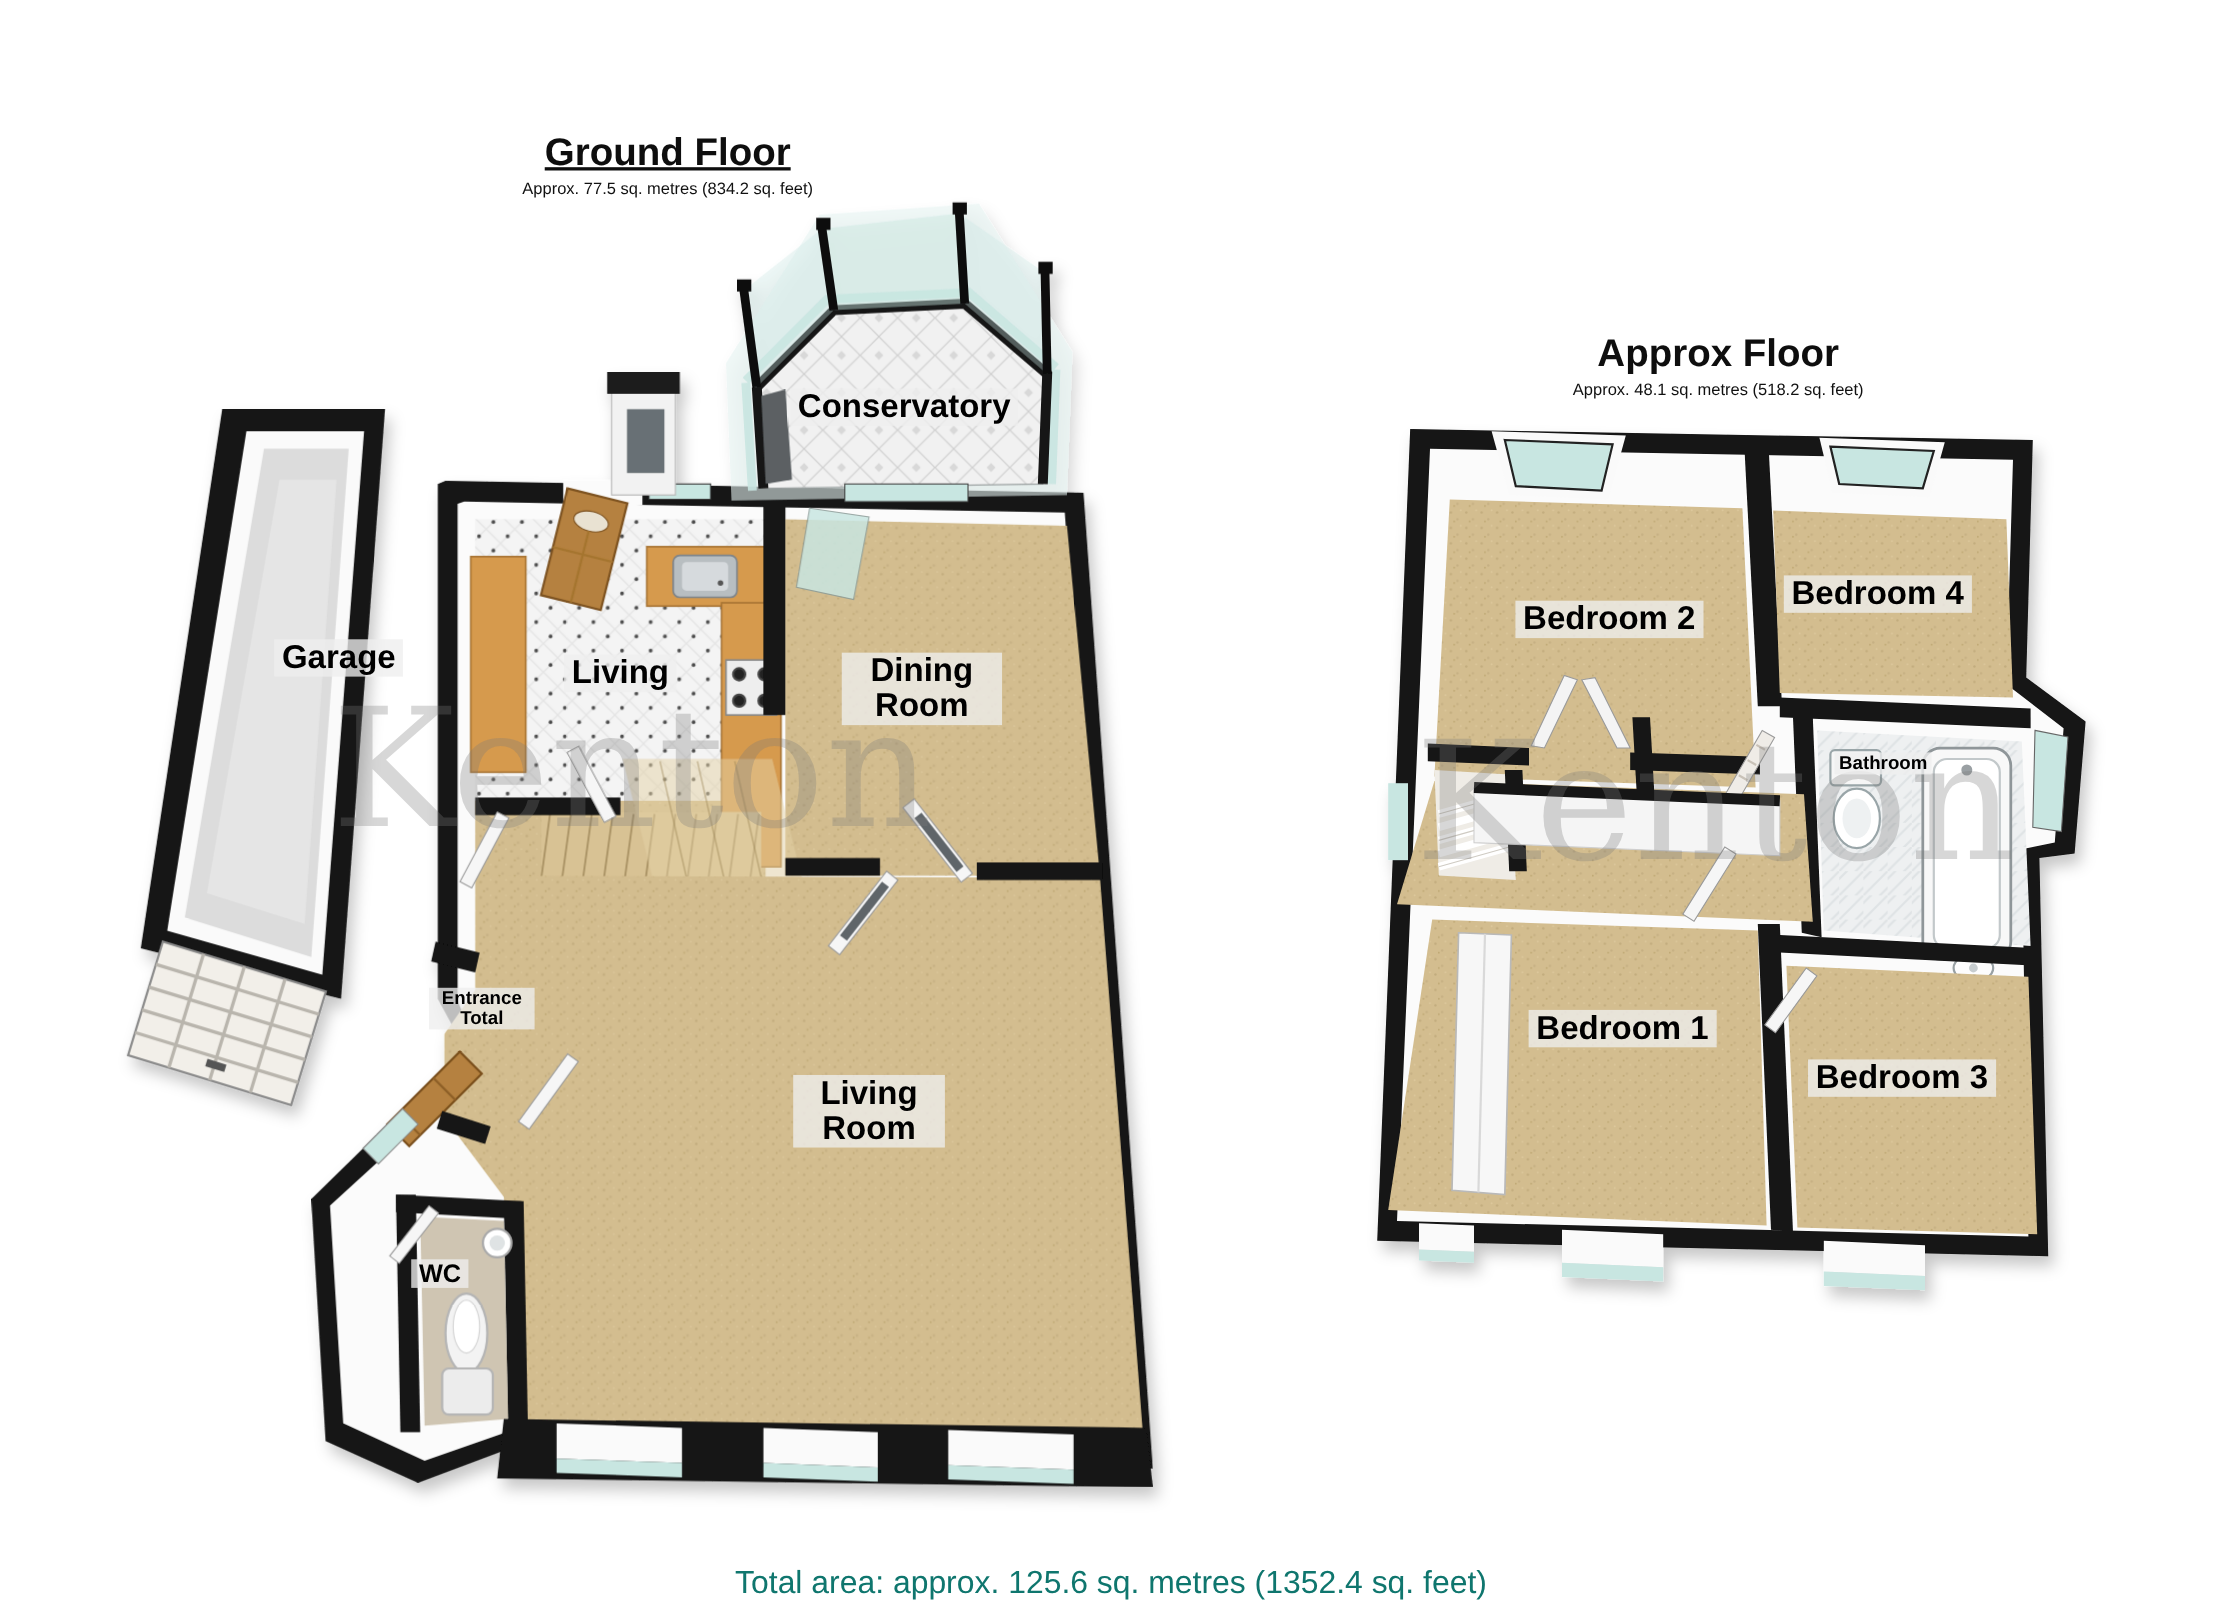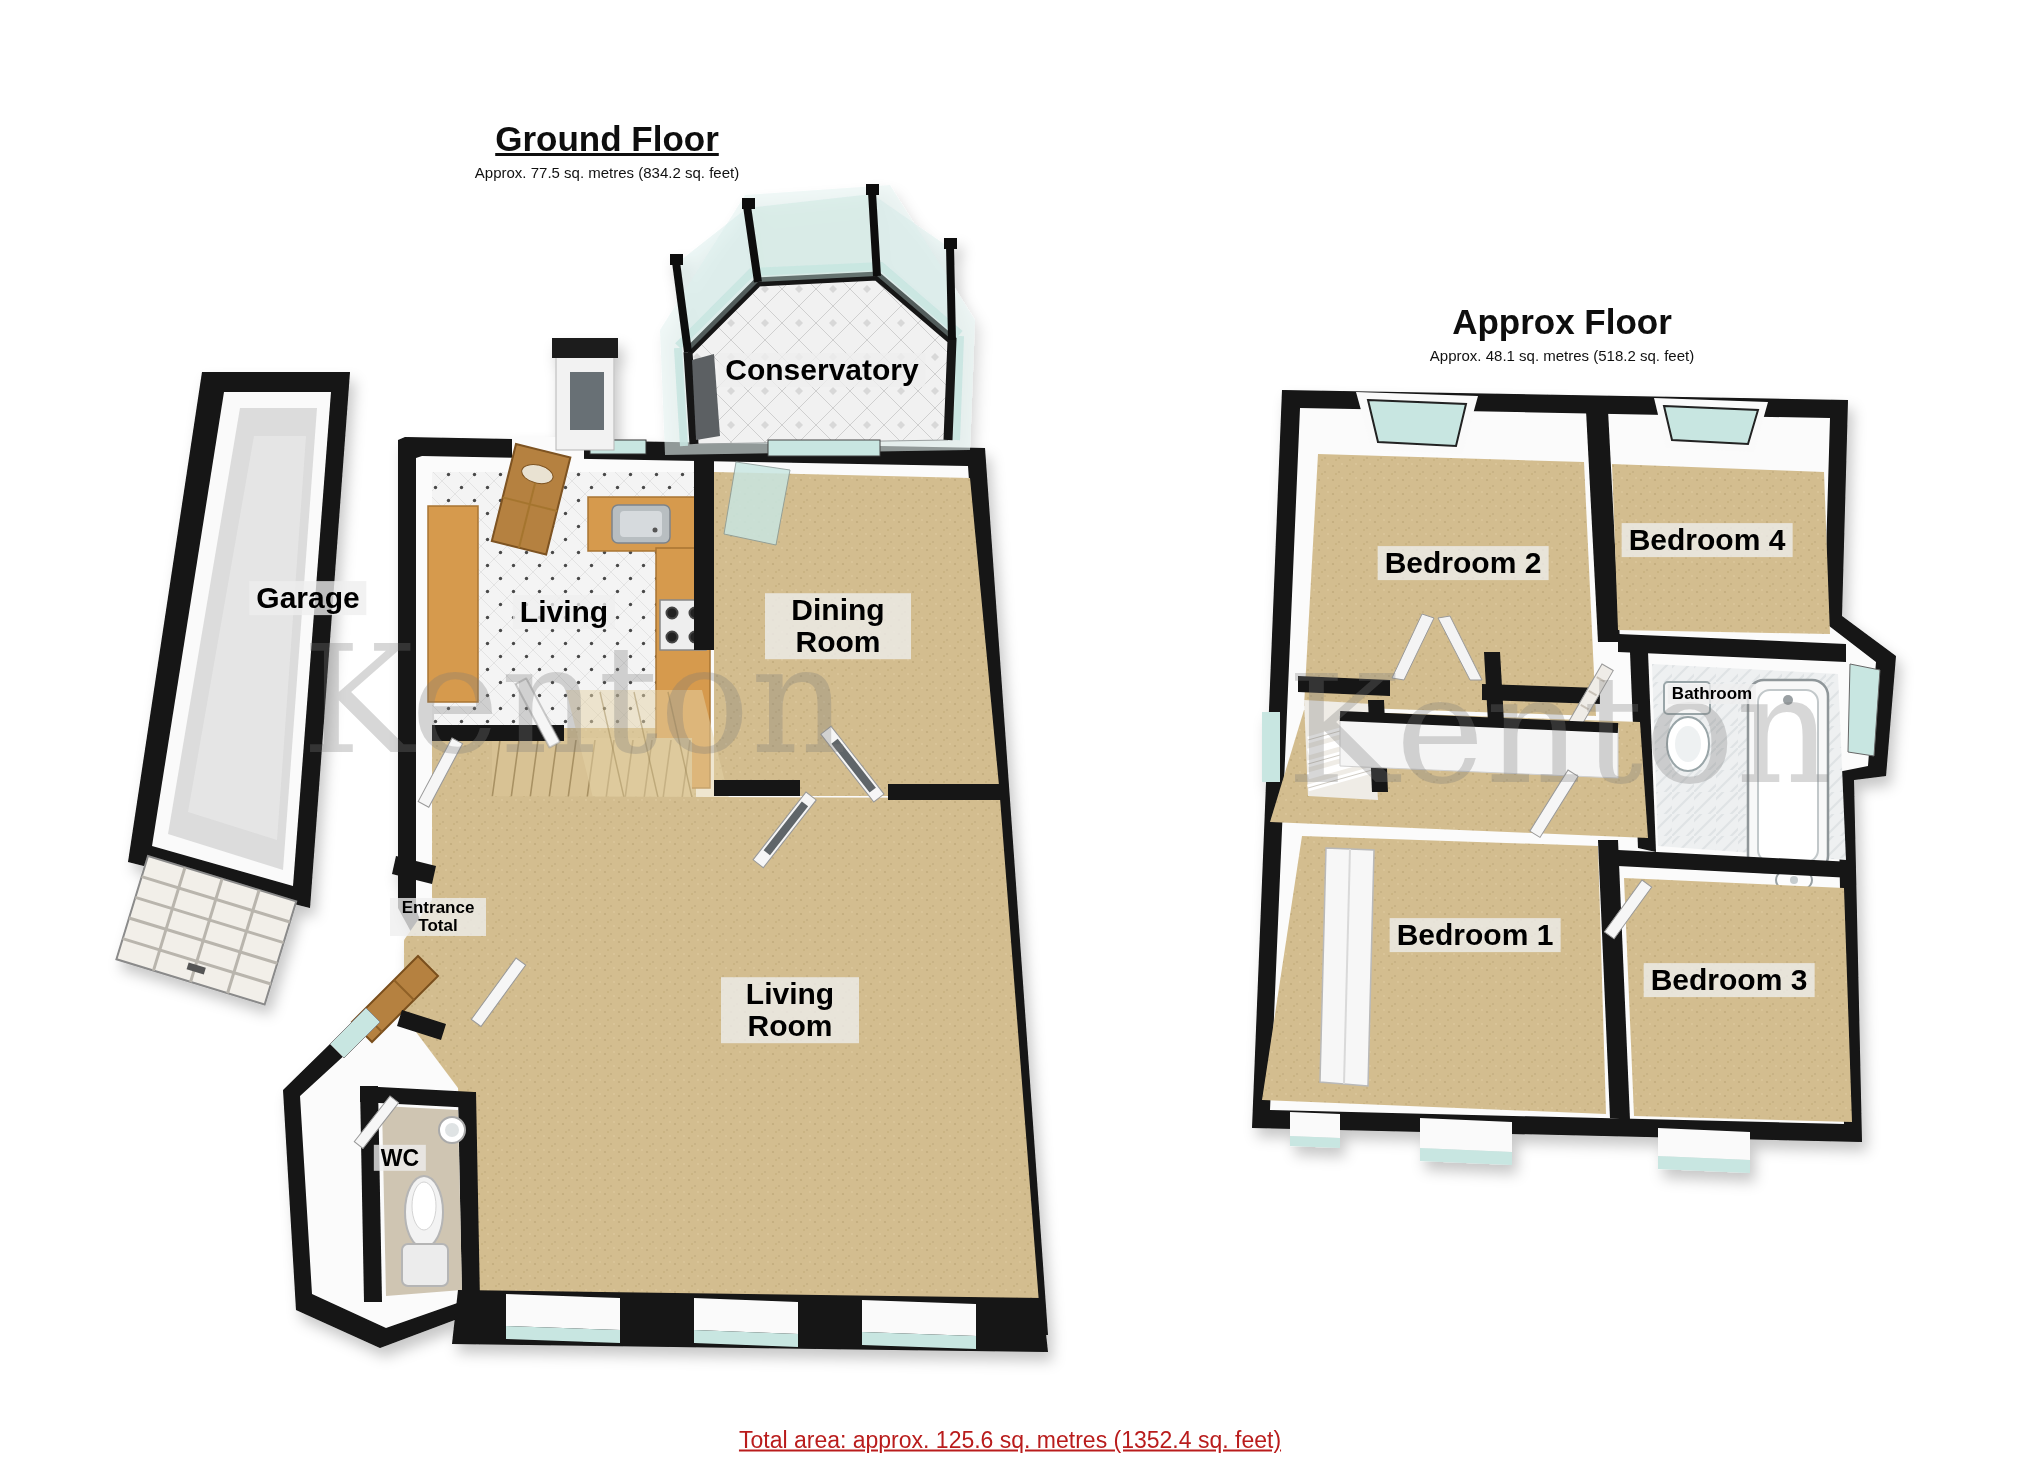--- a/index.html
+++ b/index.html
@@ -10,22 +10,22 @@
        background:rgba(238,238,238,0.78);padding:1px 7px;text-align:center;line-height:1.06;
        white-space:nowrap;z-index:30;}
   .lbl.big{font-size:30px;}
   .lbl.wrap{white-space:normal;}
   .lbl.small{font-size:17px;padding:1px 4px;}
   .lbl.mid{font-size:23px;}
   .title{position:absolute;transform:translate(-50%,-50%);font-weight:bold;font-size:35px;
          color:#0e0e0e;white-space:nowrap;z-index:30;}
   .subtitle{position:absolute;transform:translate(-50%,-50%);font-size:15px;color:#111;
          white-space:nowrap;z-index:30;}
-  .footer{position:absolute;transform:translate(-50%,-50%);font-size:23px;color:#b91c1c;
-         white-space:nowrap;z-index:30;text-decoration:underline;}
+  .footer{position:absolute;transform:translate(-50%,-50%);font-size:29px;color:#0f766e;
+         white-space:nowrap;z-index:30;}
   .watermark{position:absolute;transform:translate(-50%,-50%);
          font-family:"DejaVu Serif",serif;font-size:150px;font-weight:400;
          color:rgba(122,122,122,0.30);letter-spacing:1px;z-index:20;white-space:nowrap;}
 </style>
 </head>
 <body>
 
 <div id="stage">
 
 <svg width="2025" height="1473" viewBox="0 0 2025 1473">

